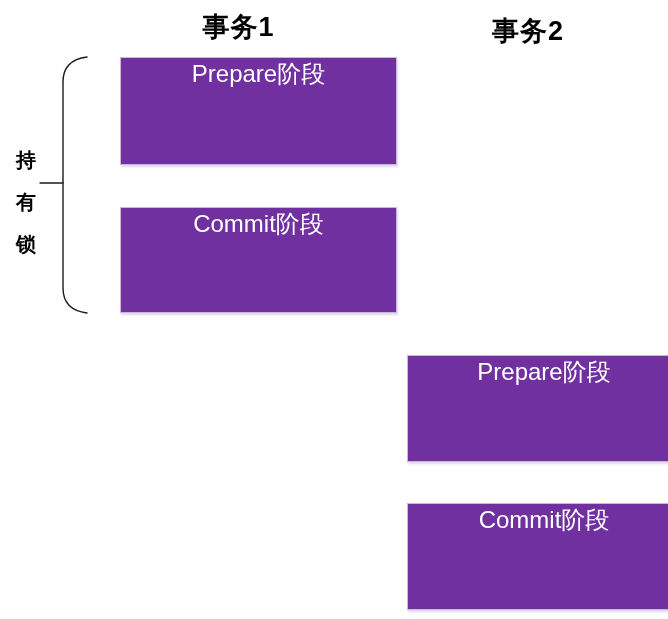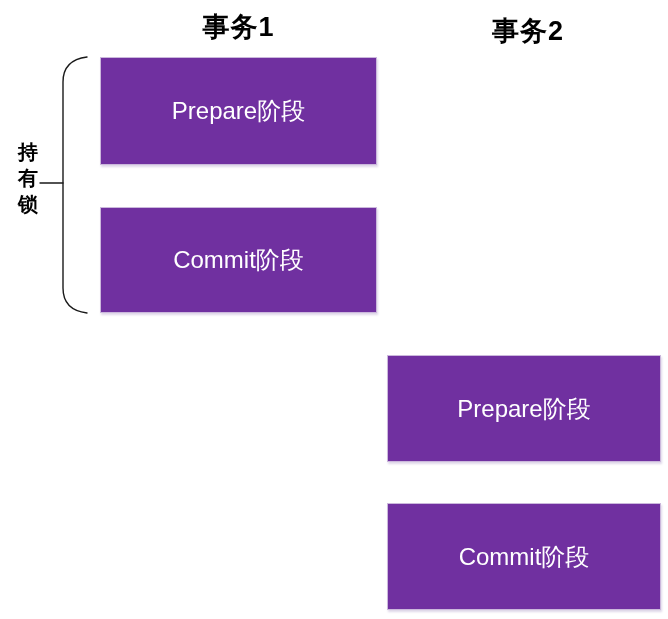--- a/index.html
+++ b/index.html
@@ -31,41 +31,42 @@
     letter-spacing:1px;
   }
   #title-t1{left:100px;top:9px;width:277px;}
   #title-t2{left:391px;top:13px;width:274px;}
   .phase-box{
     position:absolute;
     box-sizing:border-box;
     background:var(--box-fill);
     color:var(--box-text);
     display:flex;
-    align-items:center;
+    align-items:flex-start;
     justify-content:center;
     font-size:24px;
     font-weight:400;
     border:1px solid var(--box-border);
     box-shadow:1px 2px 2px rgba(160,140,190,0.35);
+    margin-left:20px;
   }
   #box-t1-prepare{left:100px;top:57px;width:277px;height:108px;}
   #box-t1-commit {left:100px;top:207px;width:277px;height:106px;}
   #box-t2-prepare{left:387px;top:355px;width:274px;height:107px;}
   #box-t2-commit {left:387px;top:503px;width:274px;height:107px;}
   .lock-label{
     position:absolute;
     left:16px;
     top:139px;
     width:22px;
     font-size:20px;
     font-weight:700;
-    line-height:26px;
+    line-height:42px;
     color:var(--title-text);
-    text-align:right;
+    text-align:left;
     word-break:break-all;
     white-space:normal;
   }
   .brace-svg{
     position:absolute;
     left:0;top:0;
     width:668px;height:619px;
     pointer-events:none;
   }
   .brace-svg path{

